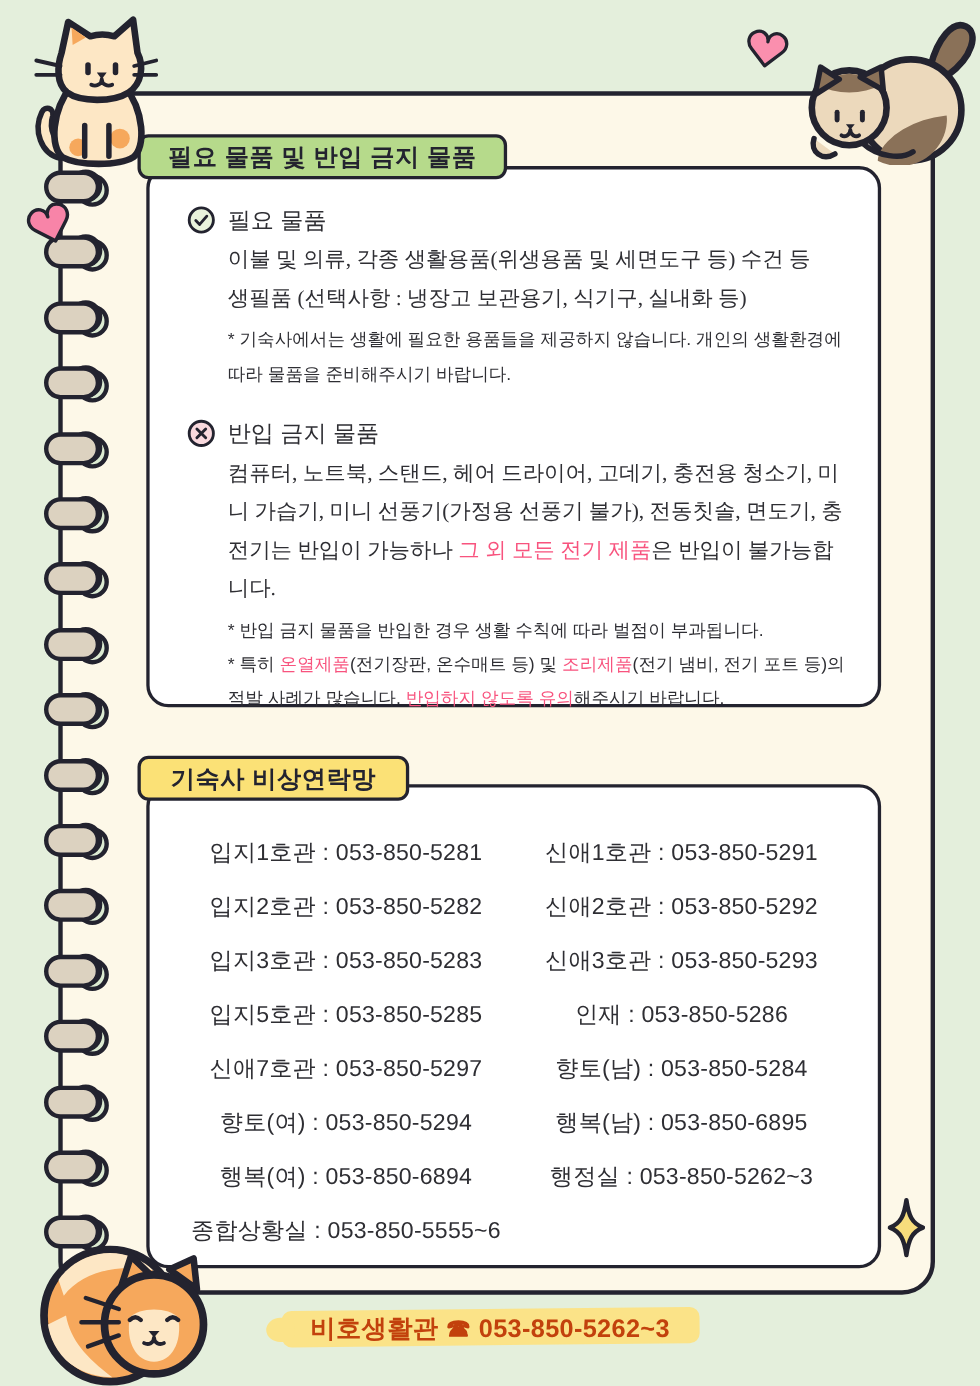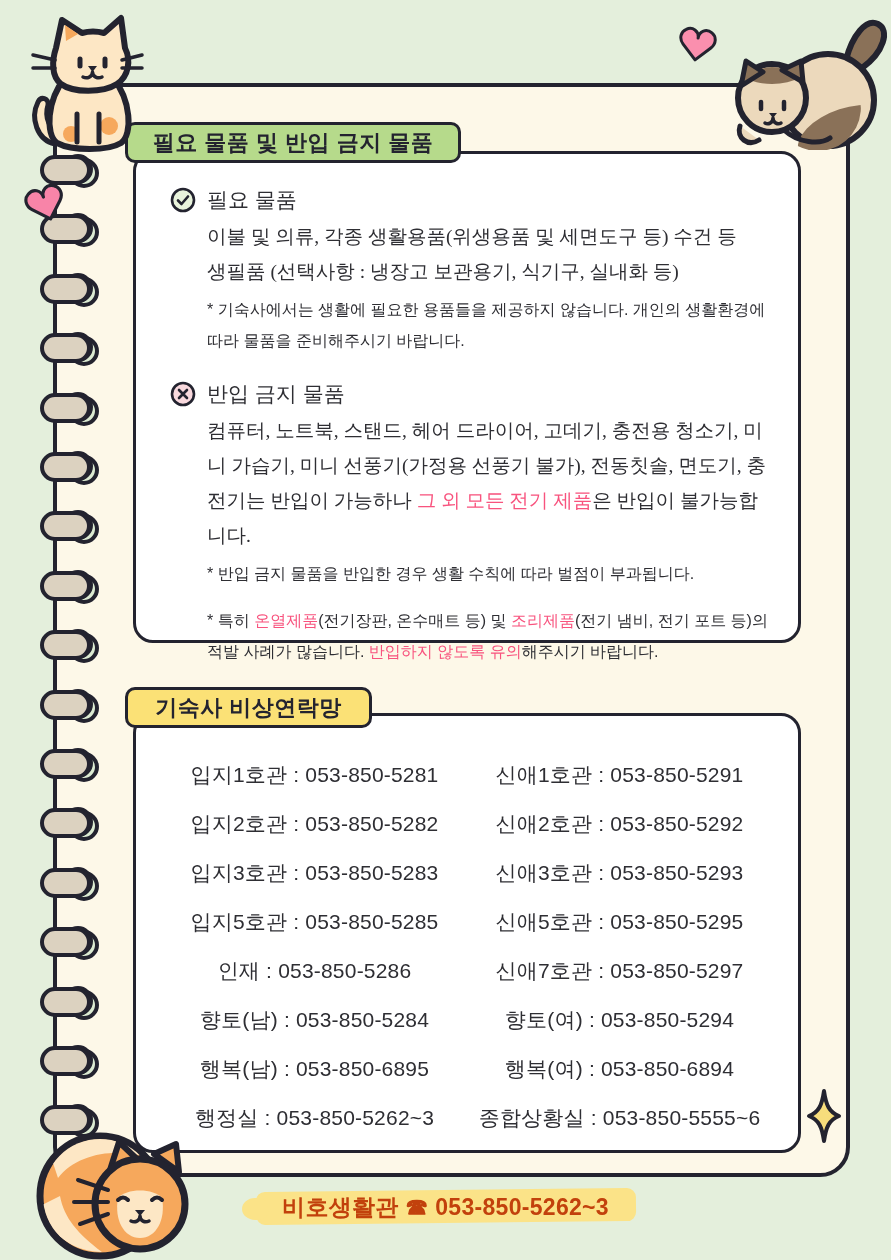--- a/index.html
+++ b/index.html
@@ -160,35 +160,34 @@
 
   <div class="item-header">
     <svg class="badge-icon" viewBox="0 0 26 26">
       <circle cx="13" cy="13" r="11" fill="#f9d9de" stroke="#23232f" stroke-width="2.6"></circle>
       <path d="M9 9 L17 17 M17 9 L9 17" fill="none" stroke="#23232f" stroke-width="2.6" stroke-linecap="round"></path>
     </svg>
     <span class="item-title">반입 금지 물품</span>
   </div>
   <div class="item-body"><span>컴퓨터, 노트북, 스탠드, 헤어 드라이어, 고데기, 충전용 청소기,  미니 가습기, 미니 선풍기(가정용 선풍기 불가), 전동칫솔, 면도기, 충전기는 반입이 가능하나 </span><span class="hl">그 외 모든 전기 제품</span><span>은 반입이 불가능합니다.</span></div>
   <div class="item-note">* 반입 금지 물품을 반입한 경우 생활 수칙에 따라 벌점이 부과됩니다.</div>
-  <div class="item-note" style="margin-top:16px"><span>* 특히 </span><span class="hl">온열제품</span><span>(전기장판, 온수매트 등) 및 </span><span class="hl">조리제품</span><span>(전기 냄비, 전기 포트 등)의 적발 사례가 많습니다. </span><span class="hl">반입하지 않도록 유의</span><span>해주시기 바랍니다.</span></div>
+  <div class="item-note" style="margin-top:0"><span>* 특히 </span><span class="hl">온열제품</span><span>(전기장판, 온수매트 등) 및 </span><span class="hl">조리제품</span><span>(전기 냄비, 전기 포트 등)의 적발 사례가 많습니다. </span><span class="hl">반입하지 않도록 유의</span><span>해주시기 바랍니다.</span></div>
 </div>
 
 <div class="abs badge badge-contacts">기숙사 비상연락망</div>
 
 <div class="abs box box-contacts">
   <div class="contact-grid">
     <div class="contact-cell">입지1호관 : 053-850-5281</div>
     <div class="contact-cell">신애1호관 : 053-850-5291</div>
     <div class="contact-cell">입지2호관 : 053-850-5282</div>
     <div class="contact-cell">신애2호관 : 053-850-5292</div>
     <div class="contact-cell">입지3호관 : 053-850-5283</div>
     <div class="contact-cell">신애3호관 : 053-850-5293</div>
     <div class="contact-cell">입지5호관 : 053-850-5285</div>
-    <div class="contact-cell">신애5호관 : 053-850-5295</div>
     <div class="contact-cell">인재 : 053-850-5286</div>
     <div class="contact-cell">신애7호관 : 053-850-5297</div>
     <div class="contact-cell">향토(남) : 053-850-5284</div>
     <div class="contact-cell">향토(여) : 053-850-5294</div>
     <div class="contact-cell">행복(남) : 053-850-6895</div>
     <div class="contact-cell">행복(여) : 053-850-6894</div>
     <div class="contact-cell">행정실 : 053-850-5262~3</div>
     <div class="contact-cell">종합상황실 : 053-850-5555~6</div>
   </div>
 </div>

